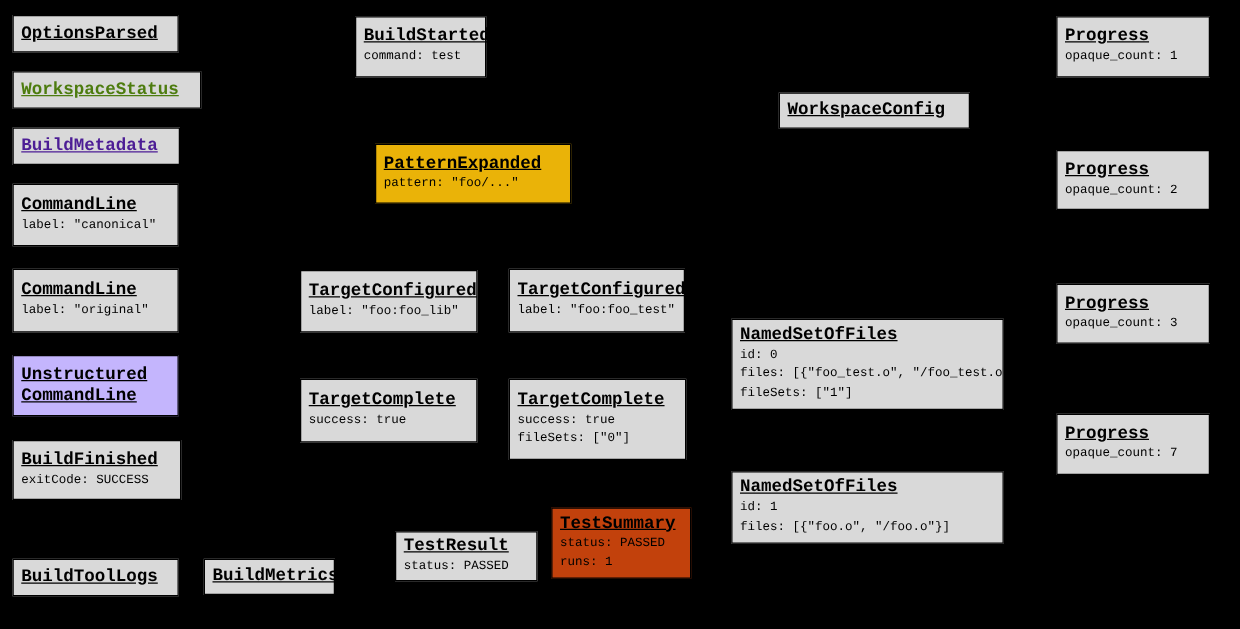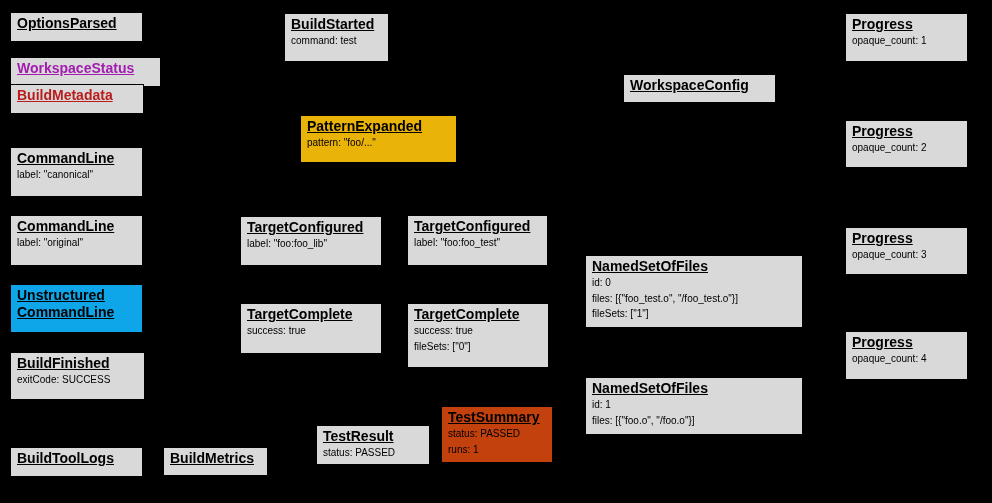--- a/index.html
+++ b/index.html
@@ -7,22 +7,23 @@
     position: relative;
     overflow: hidden;
     font-family: "Liberation Sans", "DejaVu Sans", sans-serif;
   }
   .node {
     position: absolute;
     box-sizing: border-box;
     border: 1px solid #000;
     display: flex;
     flex-direction: column;
-    justify-content: flex-start;
+    justify-content: center;
     padding: 2px 6px;
+    font-family: Liberation Mono, monospace;
   }
   .node-title {
     font-weight: bold;
     text-decoration: underline;
     font-size: 14px;
     line-height: 17px;
     white-space: nowrap;
   }
   .node-field {
     font-size: 10px;
@@ -30,35 +31,35 @@
     white-space: nowrap;
   }
 </style>
 </head>
 <body>
 
 <div class="canvas" style="width: 992px; height: 503px; background: rgb(0, 0, 0);">
     <div class="node" style="left: 10px; top: 12px; width: 133px; height: 30px; background: rgb(217, 217, 217); border-color: rgb(0, 0, 0); color: rgb(0, 0, 0);">
       <div class="node-title">OptionsParsed</div>
     </div>
-    <div class="node" style="left: 10px; top: 57px; width: 151px; height: 30px; background: rgb(217, 217, 217); border-color: rgb(0, 0, 0); color: #a21caf;">
+    <div class="node" style="left: 10px; top: 57px; width: 151px; height: 30px; background: rgb(217, 217, 217); border-color: rgb(0, 0, 0); color: #4d7c0f;">
       <div class="node-title">WorkspaceStatus</div>
     </div>
-    <div class="node" style="left: 10px; top: 84px; width: 134px; height: 30px; background: rgb(217, 217, 217); border-color: rgb(0, 0, 0); color: #b91c1c;">
+    <div class="node" style="left: 10px; top: 102px; width: 134px; height: 30px; background: rgb(217, 217, 217); border-color: rgb(0, 0, 0); color: #4c1d95;">
       <div class="node-title">BuildMetadata</div>
     </div>
     <div class="node" style="left: 10px; top: 147px; width: 133px; height: 50px; background: rgb(217, 217, 217); border-color: rgb(0, 0, 0); color: rgb(0, 0, 0);">
       <div class="node-title">CommandLine</div>
       <div class="node-field">label: "canonical"</div>
     </div>
     <div class="node" style="left: 10px; top: 215px; width: 133px; height: 51px; background: rgb(217, 217, 217); border-color: rgb(0, 0, 0); color: rgb(0, 0, 0);">
       <div class="node-title">CommandLine</div>
       <div class="node-field">label: "original"</div>
     </div>
-    <div class="node" style="left: 10px; top: 284px; width: 133px; height: 49px; background: #0ea5e9; border-color: rgb(0, 0, 0); color: rgb(0, 0, 0);">
+    <div class="node" style="left: 10px; top: 284px; width: 133px; height: 49px; background: #c4b5fd; border-color: rgb(0, 0, 0); color: rgb(0, 0, 0);">
       <div class="node-title">Unstructured</div>
       <div class="node-title">CommandLine</div>
     </div>
     <div class="node" style="left: 10px; top: 352px; width: 135px; height: 48px; background: rgb(217, 217, 217); border-color: rgb(0, 0, 0); color: rgb(0, 0, 0);">
       <div class="node-title">BuildFinished</div>
       <div class="node-field">exitCode: SUCCESS</div>
     </div>
     <div class="node" style="left: 10px; top: 447px; width: 133px; height: 30px; background: rgb(217, 217, 217); border-color: rgb(0, 0, 0); color: rgb(0, 0, 0);">
       <div class="node-title">BuildToolLogs</div>
     </div>
@@ -120,15 +121,15 @@
     <div class="node" style="left: 845px; top: 120px; width: 123px; height: 48px; background: rgb(217, 217, 217); border-color: rgb(0, 0, 0); color: rgb(0, 0, 0);">
       <div class="node-title">Progress</div>
       <div class="node-field">opaque_count: 2</div>
     </div>
     <div class="node" style="left: 845px; top: 227px; width: 123px; height: 48px; background: rgb(217, 217, 217); border-color: rgb(0, 0, 0); color: rgb(0, 0, 0);">
       <div class="node-title">Progress</div>
       <div class="node-field">opaque_count: 3</div>
     </div>
     <div class="node" style="left: 845px; top: 331px; width: 123px; height: 49px; background: rgb(217, 217, 217); border-color: rgb(0, 0, 0); color: rgb(0, 0, 0);">
       <div class="node-title">Progress</div>
-      <div class="node-field">opaque_count: 4</div>
+      <div class="node-field">opaque_count: 7</div>
     </div>
   </div>
 
 </body></html>

